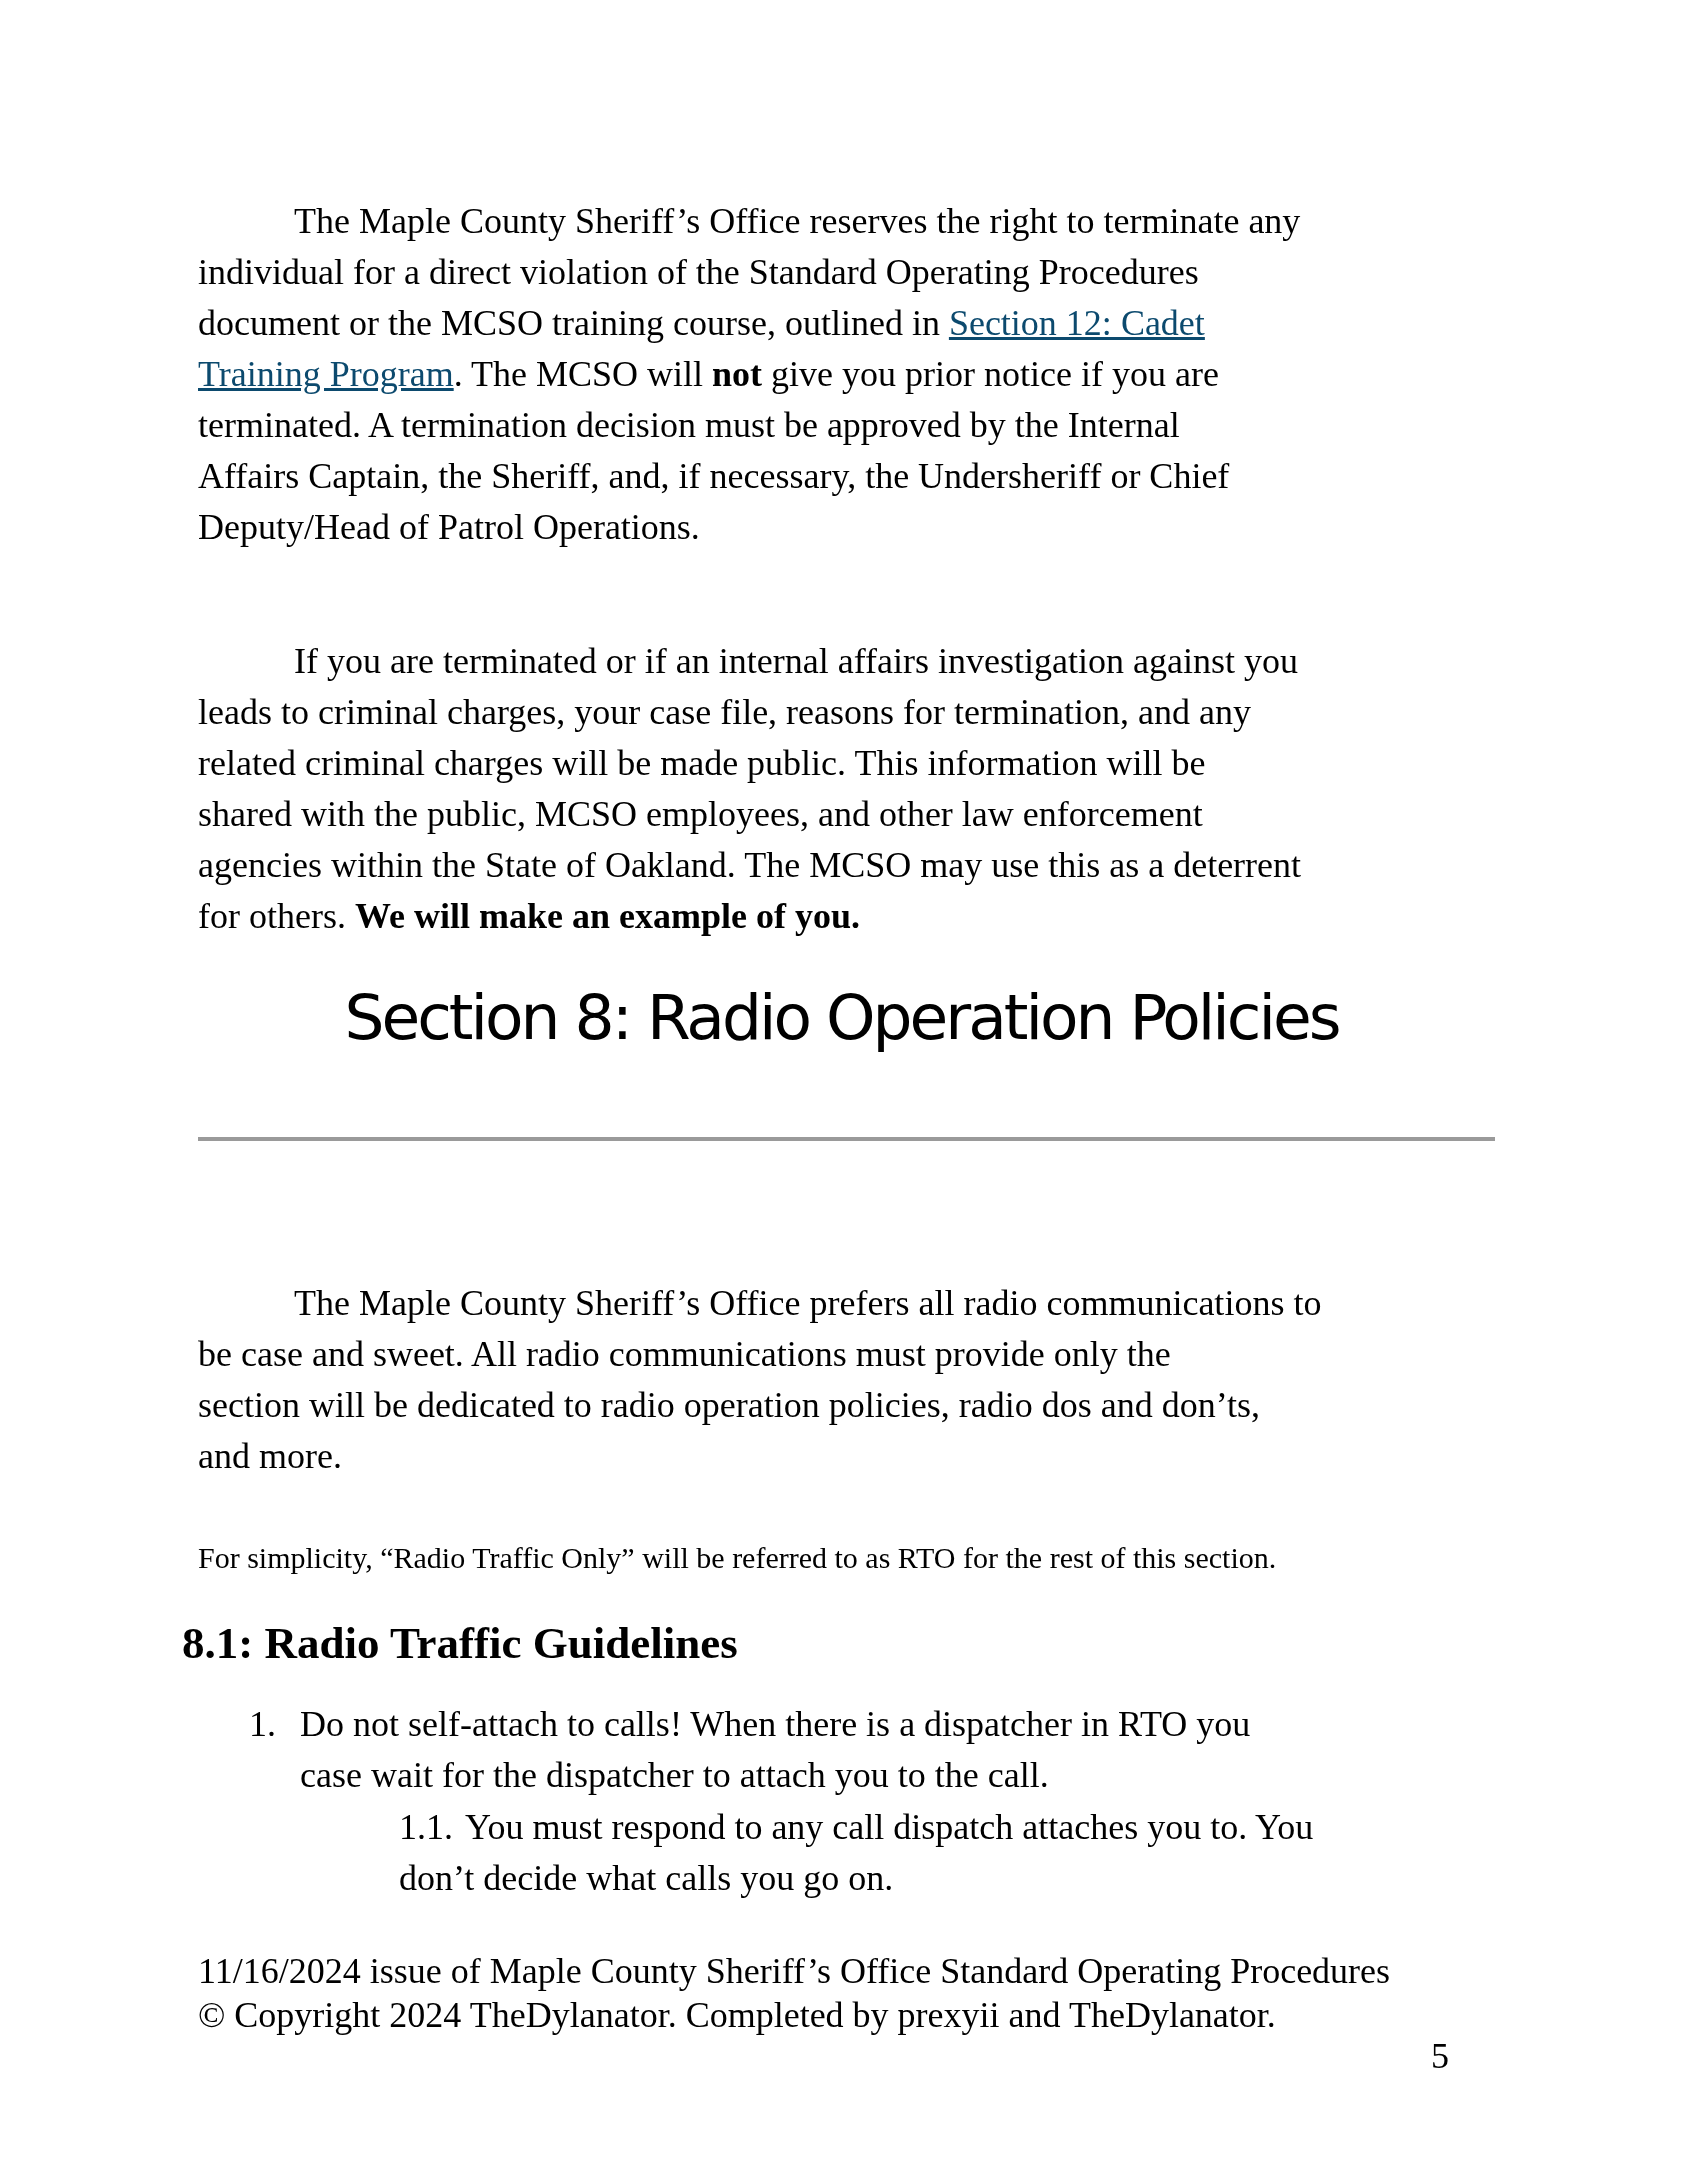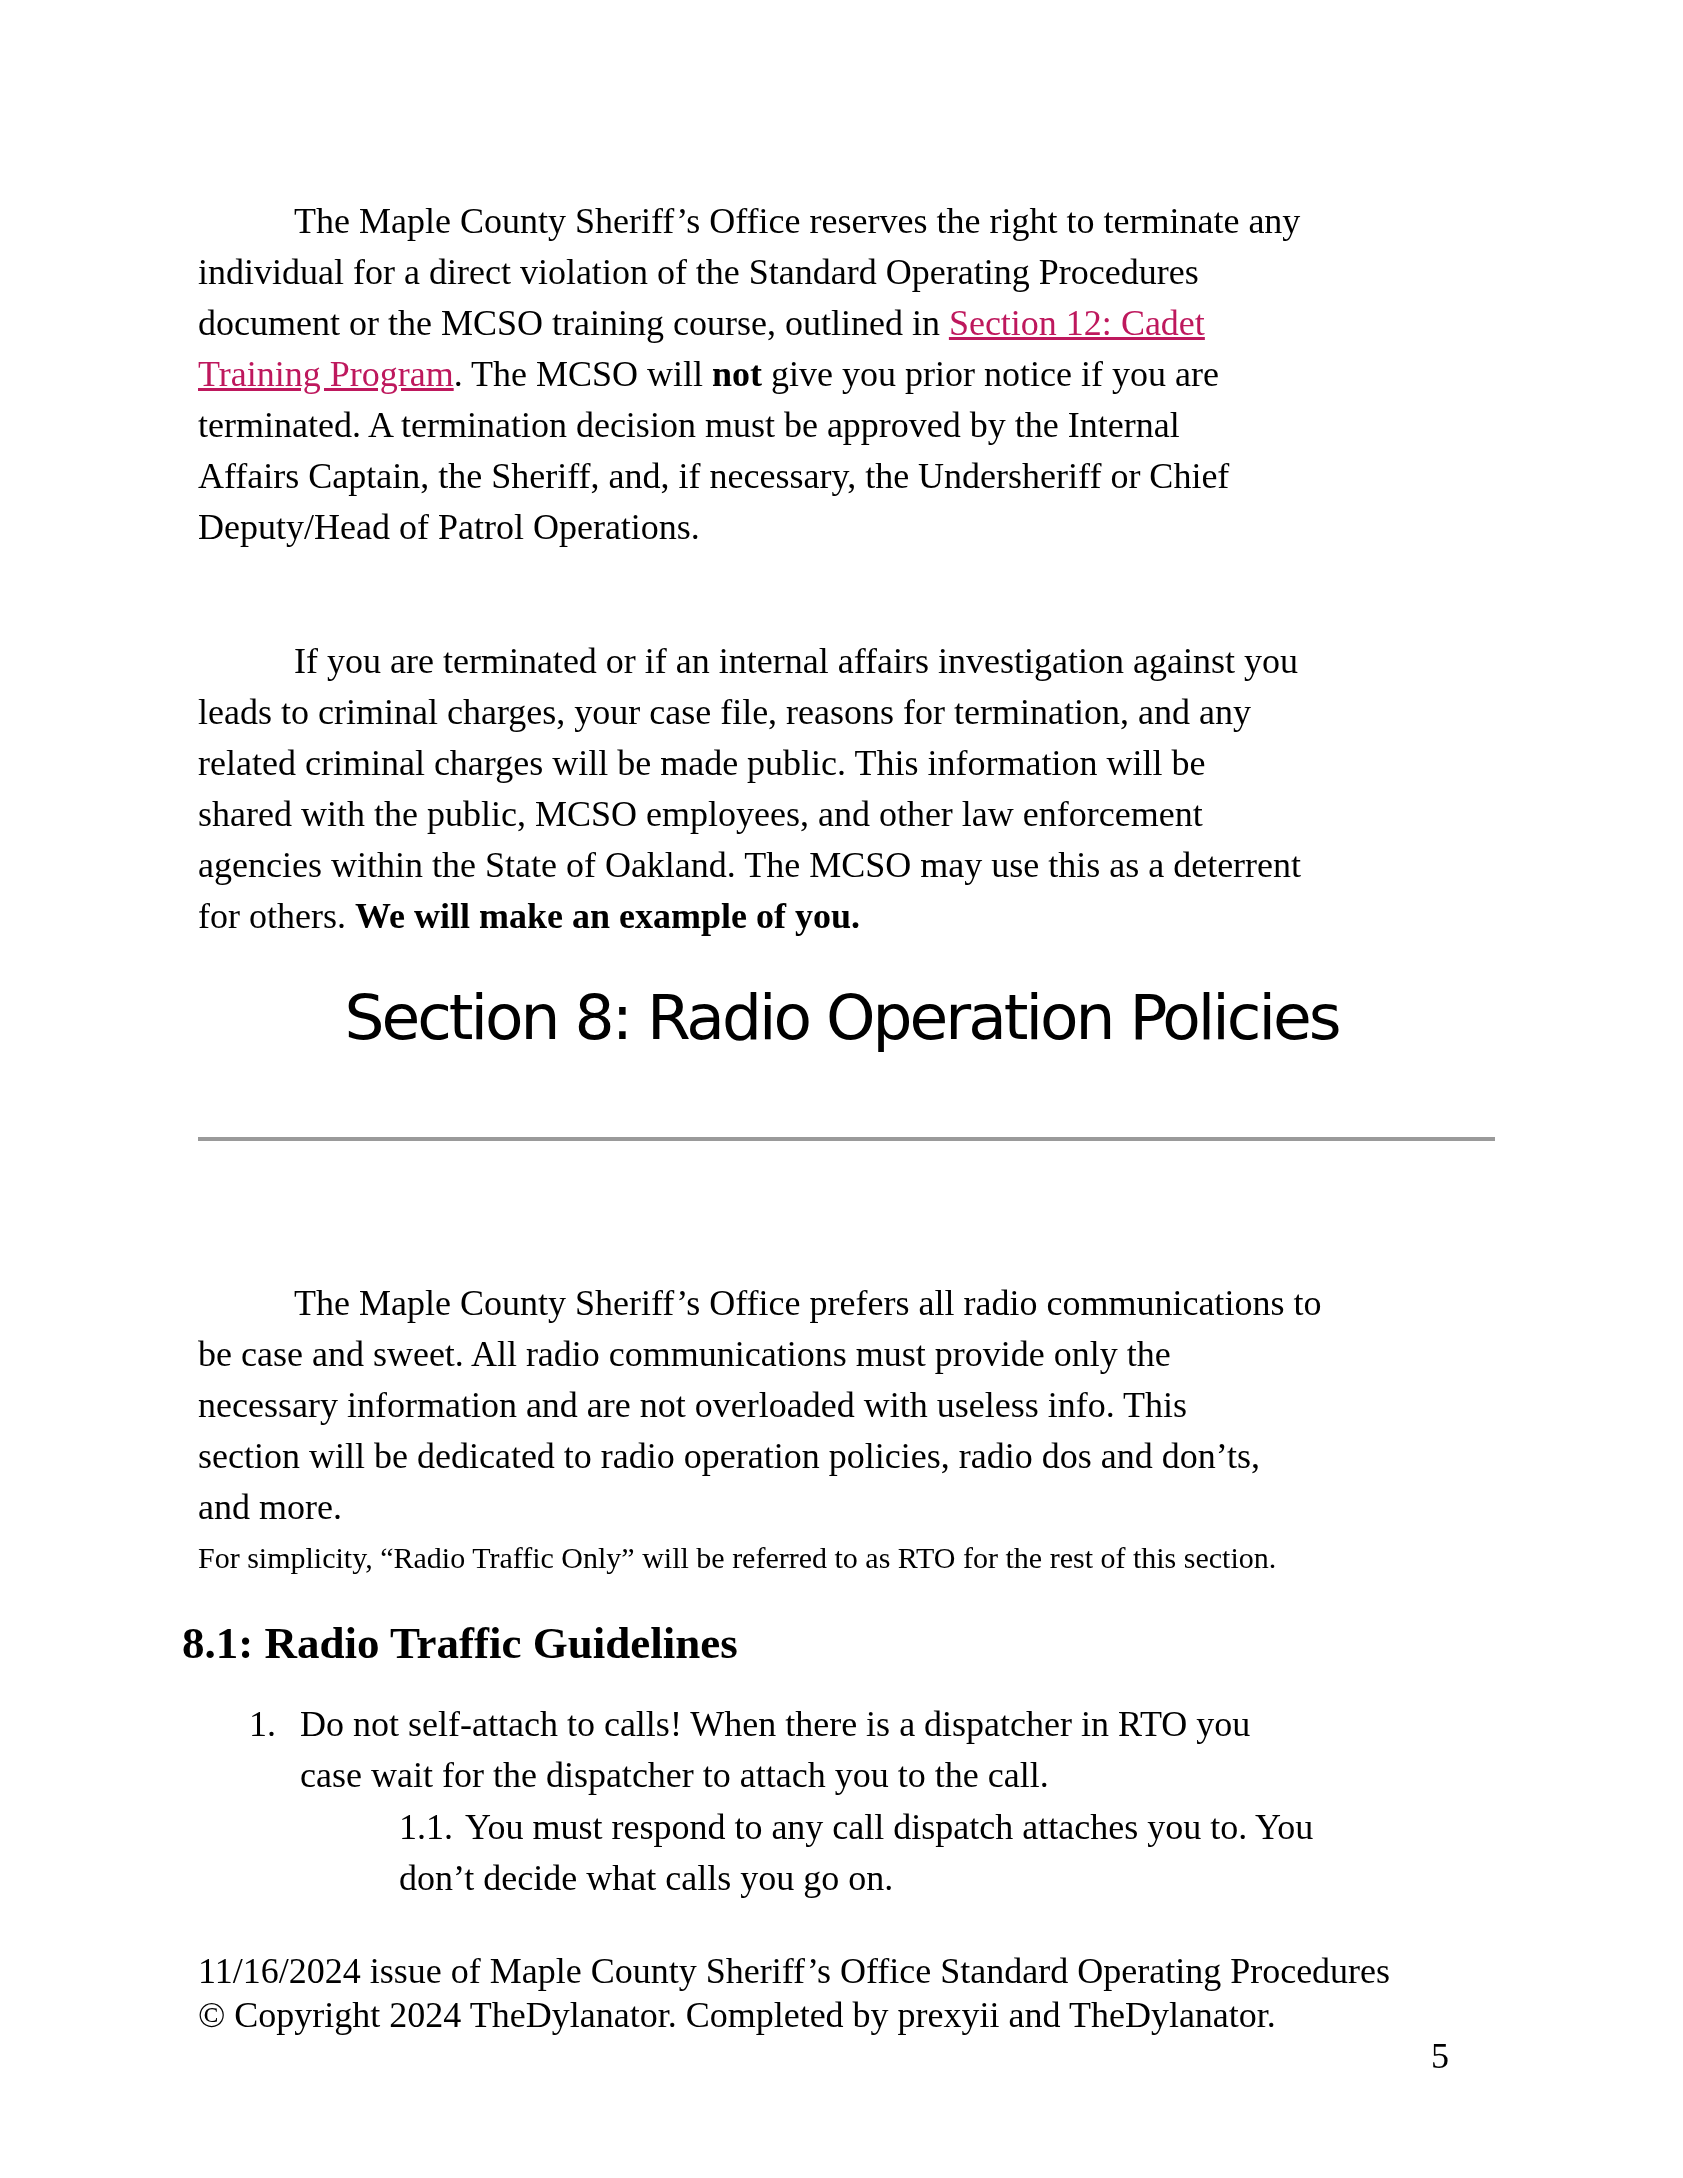--- a/index.html
+++ b/index.html
@@ -10,21 +10,21 @@
     overflow:hidden;
     font-family:"Liberation Serif","DejaVu Serif",serif;
   }
   .para{
     position:absolute;left:198px;width:1297px;
     font-size:36px;line-height:51px;
   }
   .tline{height:51px;white-space:nowrap;}
   .para.indented .tline:first-child{text-indent:96px;}
   .seg-b{font-weight:bold;}
-  .seg-link{color:#be185d;text-decoration:underline;cursor:pointer;}
+  .seg-link{color:#0c4a6e;text-decoration:underline;cursor:pointer;}
   .title{
     position:absolute;left:0;width:1683px;margin:0;
     text-align:center;
     font-family:"DejaVu Sans","Liberation Sans",sans-serif;
     font-weight:400;font-size:63px;line-height:79px;letter-spacing:-3px;
   }
   .hrule{
     position:absolute;left:198px;width:1297px;height:4px;
     background:#9a9a9a;
   }
@@ -79,21 +79,20 @@
       <div class="tline"><span>for others. </span><span class="seg-b">We will make an example of you.</span></div>
     </div>
 
   <h1 class="title" style="top:978px">Section 8: Radio Operation Policies</h1>
 
   <div class="hrule" style="top:1137px"></div>
 
   <div class="para indented" style="top:1278px">
       <div class="tline"><span>The Maple County Sheriff’s Office prefers all radio communications to</span></div>
       <div class="tline"><span>be case and sweet. All radio communications must provide only the</span></div>
-      <div class="tline"><span>necessary information and are not overloaded with useless info. This</span></div>
       <div class="tline"><span>section will be dedicated to radio operation policies, radio dos and don’ts,</span></div>
       <div class="tline"><span>and more.</span></div>
     </div>
 
   <div class="note" style="top:1536px">For simplicity, “Radio Traffic Only” will be referred to as RTO for the rest of this section.</div>
 
   <h2 class="h2" style="top:1614px">8.1: Radio Traffic Guidelines</h2>
 
   <div class="list-item level1" style="top:1699px">
       <div class="tline"><span class="marker">1.</span><span>Do not self-attach to calls! When there is a dispatcher in RTO you</span></div>

